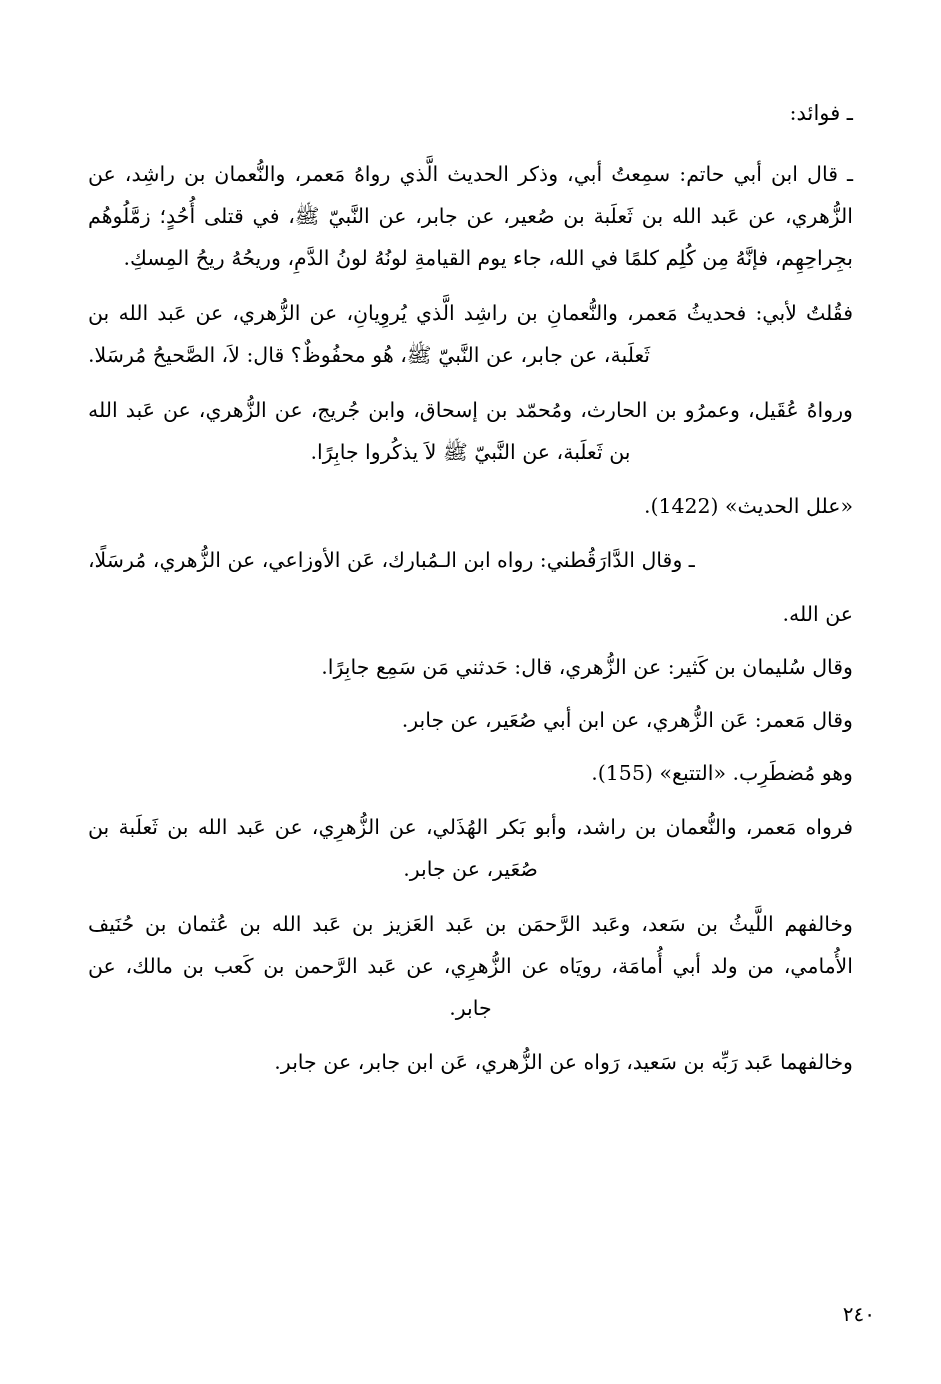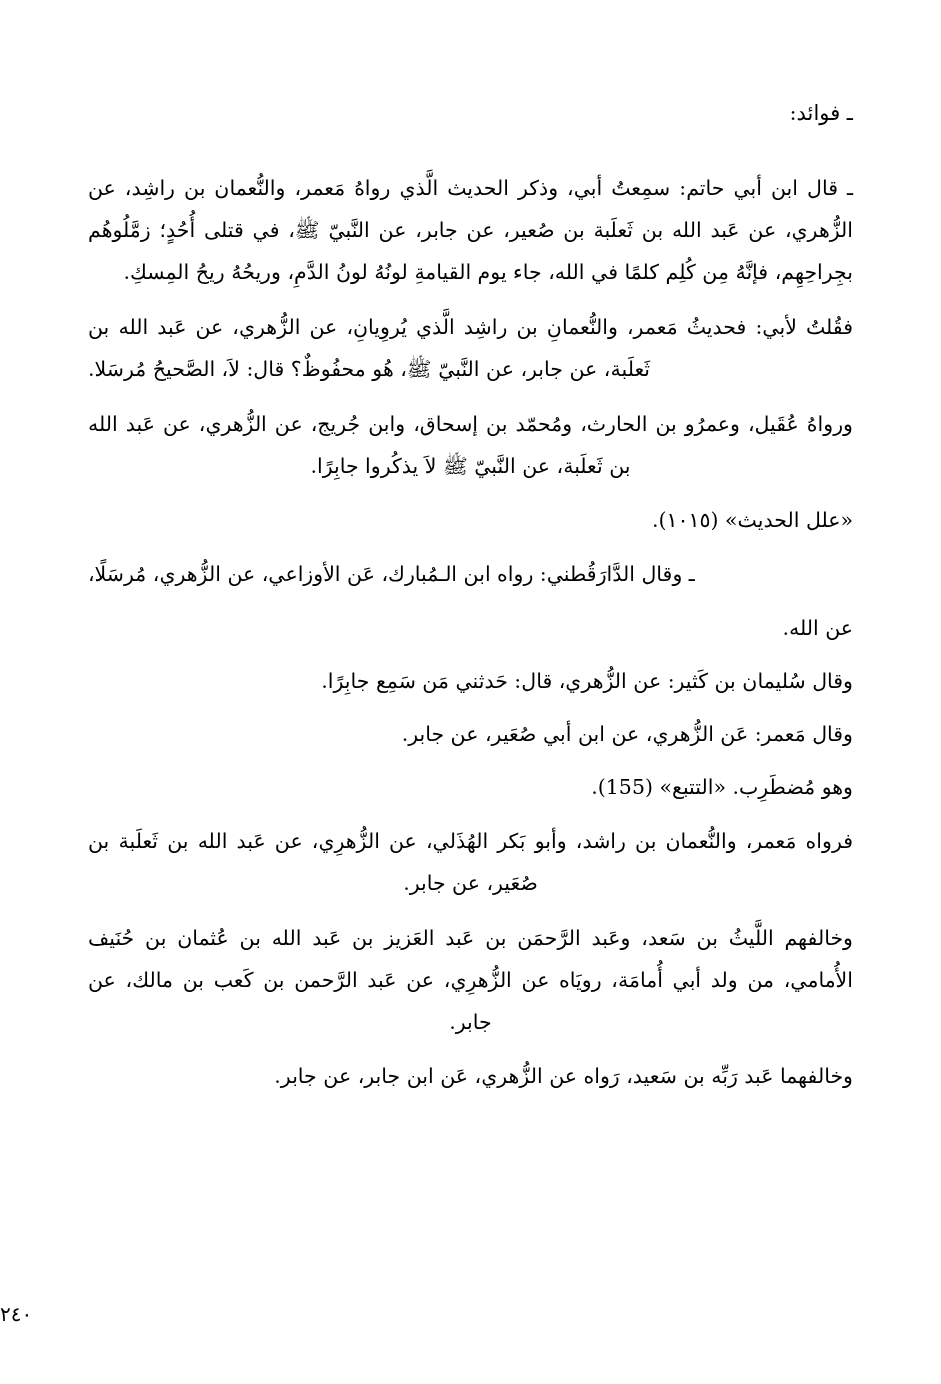--- a/index.html
+++ b/index.html
@@ -23,21 +23,21 @@
     box-sizing: border-box;
     padding: 96px 88px 40px 88px;
     direction: rtl;
   }
   .content {
     width: 100%;
   }
   .heading {
     font-size: 21px;
     line-height: 1.7;
-    margin: 0 0 35px 0;
+    margin: 0 0 21px 0;
     font-weight: 400;
   }
   .para {
     font-size: 20.5px;
     line-height: 2.05;
     text-align: justify;
     text-align-last: left;
     margin: 0 0 13px 0;
   }
   .para.center-last {
@@ -51,41 +51,41 @@
   .pbl {
     font-size: 20.5px;
     line-height: 2.0;
     margin: 0 0 12px 0;
   }
   .pagenum {
     position: absolute;
     bottom: 58px;
     left: 0;
     width: 875px;
-    text-align: left;
+    text-align: right;
     font-size: 20px;
     letter-spacing: 1px;
   }
 </style>
 </head>
 <body>
 
 <div class="page">
   <div class="content">
 
     <h1 class="heading">ـ فوائد:</h1>
 
     <p class="para lead">ـ قال ابن أبي حاتم: سمِعتُ أبي، وذكر الحديث الَّذي رواهُ مَعمر، والنُّعمان بن راشِد، عن الزُّهري، عن عَبد الله بن ثَعلَبة بن صُعير، عن جابر، عن النَّبيّ ﷺ، في قتلى أُحُدٍ؛ زمَّلُوهُم بجِراحِهِم، فإنَّهُ مِن كُلِم كلمًا في الله، جاء يوم القيامةِ لونُهُ لونُ الدَّمِ، وريحُهُ ريحُ المِسكِ.</p>
 
     <p class="para">فقُلتُ لأبي: فحديثُ مَعمر، والنُّعمانِ بن راشِد الَّذي يُروِيانِ، عن الزُّهري، عن عَبد الله بن ثَعلَبة، عن جابر، عن النَّبيّ ﷺ، هُو محفُوظٌ؟ قال: لاَ، الصَّحيحُ مُرسَلا.</p>
 
     <p class="para center-last">ورواهُ عُقَيل، وعمرُو بن الحارث، ومُحمّد بن إسحاق، وابن جُريج، عن الزُّهري، عن عَبد الله بن ثَعلَبة، عن النَّبيّ ﷺ لاَ يذكُروا جابِرًا.</p>
 
 
-    <p class="pbl block-right">«علل الحديث» (١٠١٥).</p>
+    <p class="pbl block-right">«علل الحديث» (1422).</p>
 
     <p class="para">ـ وقال الدَّارَقُطني: رواه ابن الـمُبارك، عَن الأوزاعي، عن الزُّهري، مُرسَلًا،</p>
 
     <p class="pbl short-left">عن الله.</p>
 
     <p class="pbl short-center">وقال سُليمان بن كَثير: عن الزُّهري، قال: حَدثني مَن سَمِع جابِرًا.</p>
 
     <p class="pbl short-center">وقال مَعمر: عَن الزُّهري، عن ابن أبي صُعَير، عن جابر.</p>
 
     <p class="pbl short-center">وهو مُضطَرِب. «التتبع» (155).</p>

